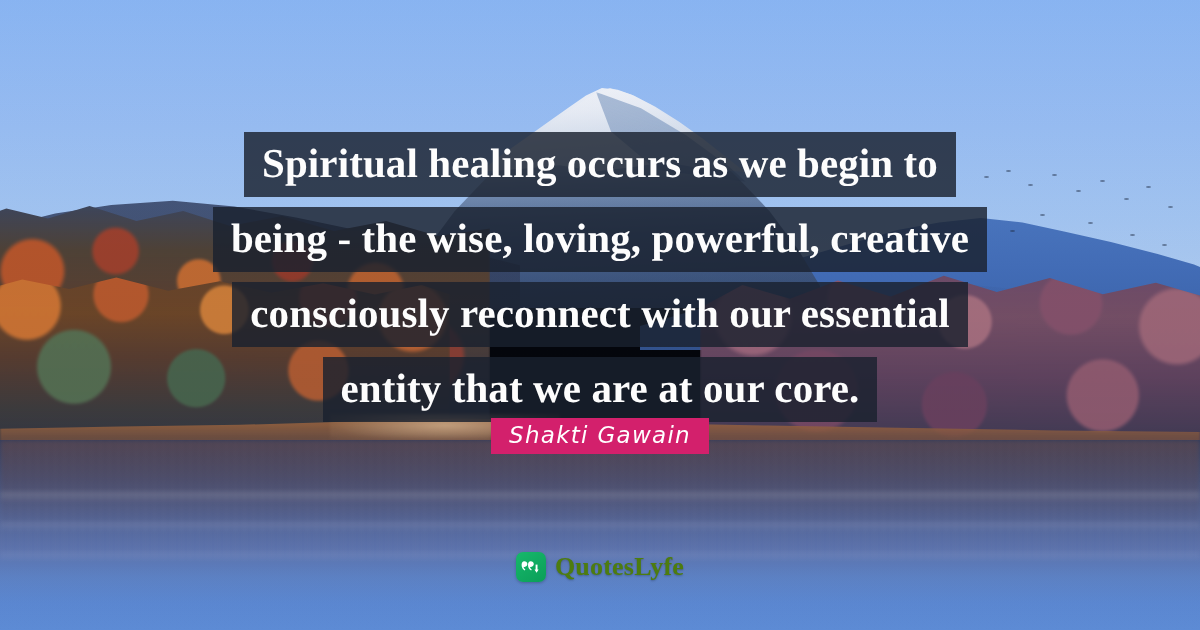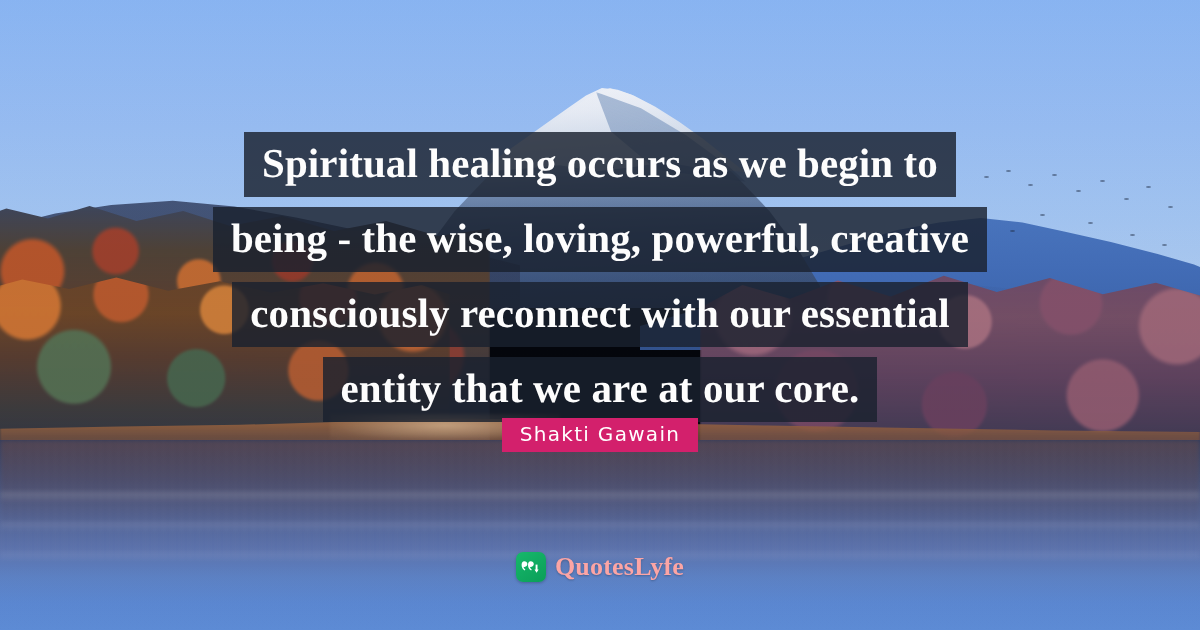--- a/index.html
+++ b/index.html
@@ -199,38 +199,39 @@
 
   
   .author-wrap {
     position:absolute; left:0; top:418px; width:1200px;
     display:flex; justify-content:center;
   }
   .author {
     background:#d3206c;
     color:#fff;
     font-family: "DejaVu Sans", sans-serif;
-    font-size: 20px;
+    font-size: 23px;
+    font-style: italic;
     letter-spacing: 1.3px;
     padding: 4px 18px 6px 18px;
   }
 
   
   .logo-wrap {
     position:absolute; left:0; top:552px; width:1200px;
     display:flex; justify-content:center; align-items:center; gap:9px;
   }
   .logo-mark {
     width:30px; height:30px; border-radius:7px;
     background: linear-gradient(145deg,#17b86b 0%, #0a9e58 100%);
     display:flex; align-items:center; justify-content:center;
     box-shadow: 0 1px 3px rgba(0,0,0,.25);
   }
   .logo-text {
-    color:#fca5a5;
+    color:#4d7c0f;
     font-family: "Liberation Serif", serif;
     font-weight:700;
     font-size:26px;
     letter-spacing:.2px;
     text-shadow: 0 1px 2px rgba(0,0,0,.25);
   }
 </style>
 </head>
 <body>
 

